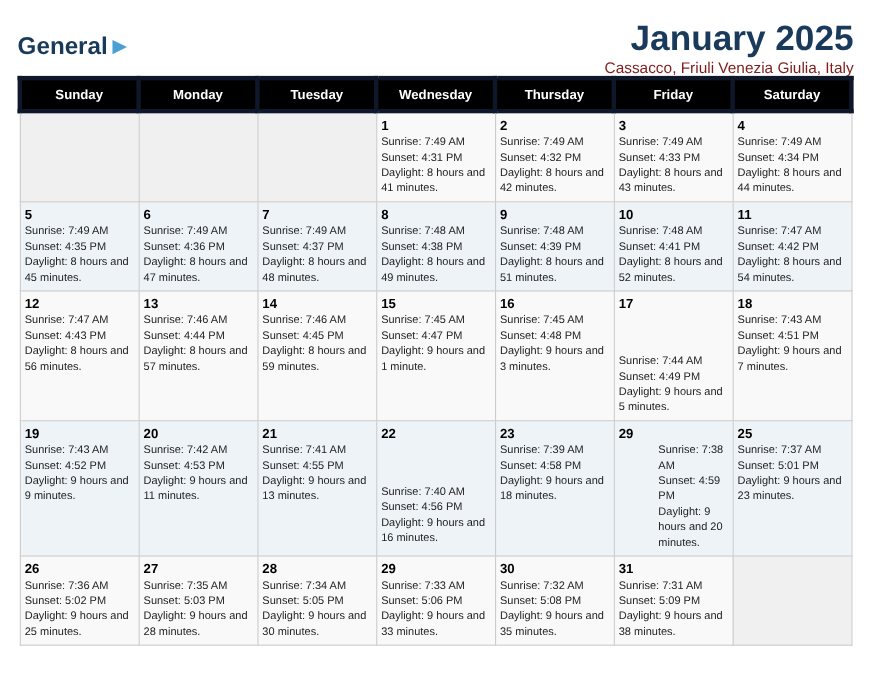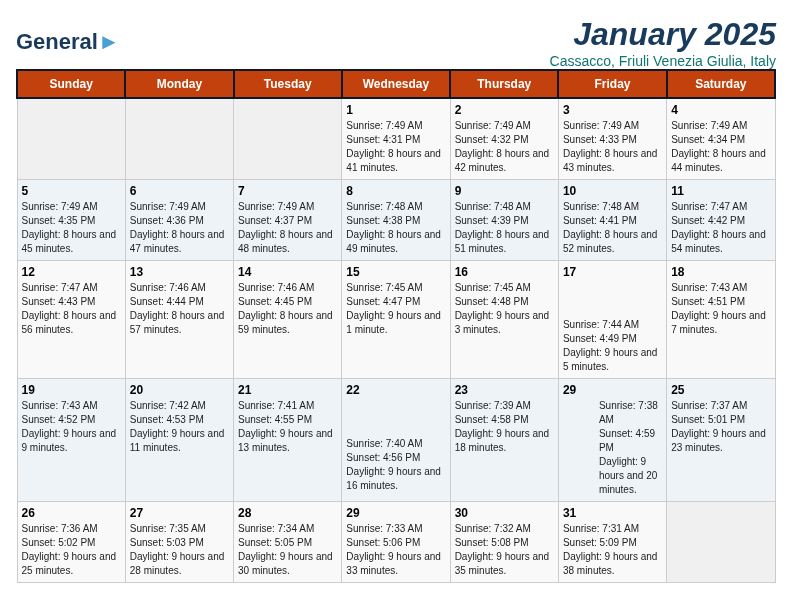--- a/index.html
+++ b/index.html
@@ -28,38 +28,37 @@
     .logo-text span {
       color: #4a9fd4;
     }
     .title-block {
       text-align: right;
     }
     .month-title {
       font-size: 32px;
       font-weight: bold;
       color: #1a3a5c;
-      font-style: italic;
     }
     .subtitle {
       font-size: 14px;
-      color: #0f766e;
+      color: #7f1d1d;
     }
     .calendar {
       width: 100%;
       border-collapse: collapse;
       font-size: 11px;
     }
     .calendar thead tr th {
-      background: #c2410c;
+      background: #000000;
       color: #fff;
       padding: 6px 4px;
       font-size: 12px;
       font-weight: bold;
-      border: 2px solid #0f172a;
+      border: 4px solid #0f172a;
     }
     .calendar tbody tr td {
       border: 1px solid #ccc;
       vertical-align: top;
       padding: 4px;
       width: calc(100% / 7);
       min-height: 80px;
       background: #fff;
     }
     .calendar tbody tr:nth-child(odd) td {

